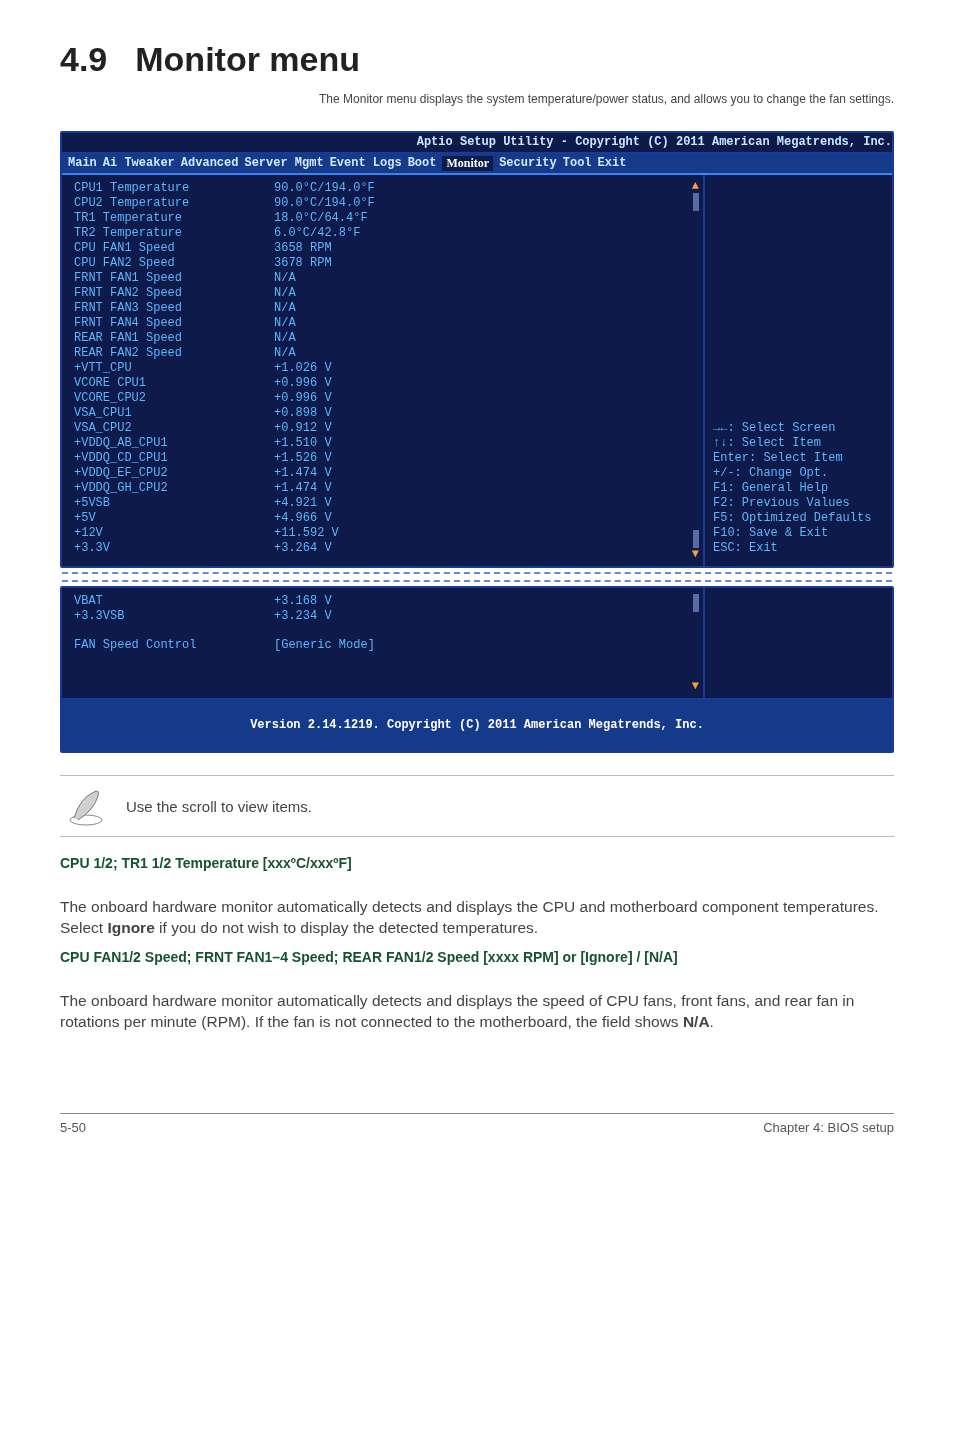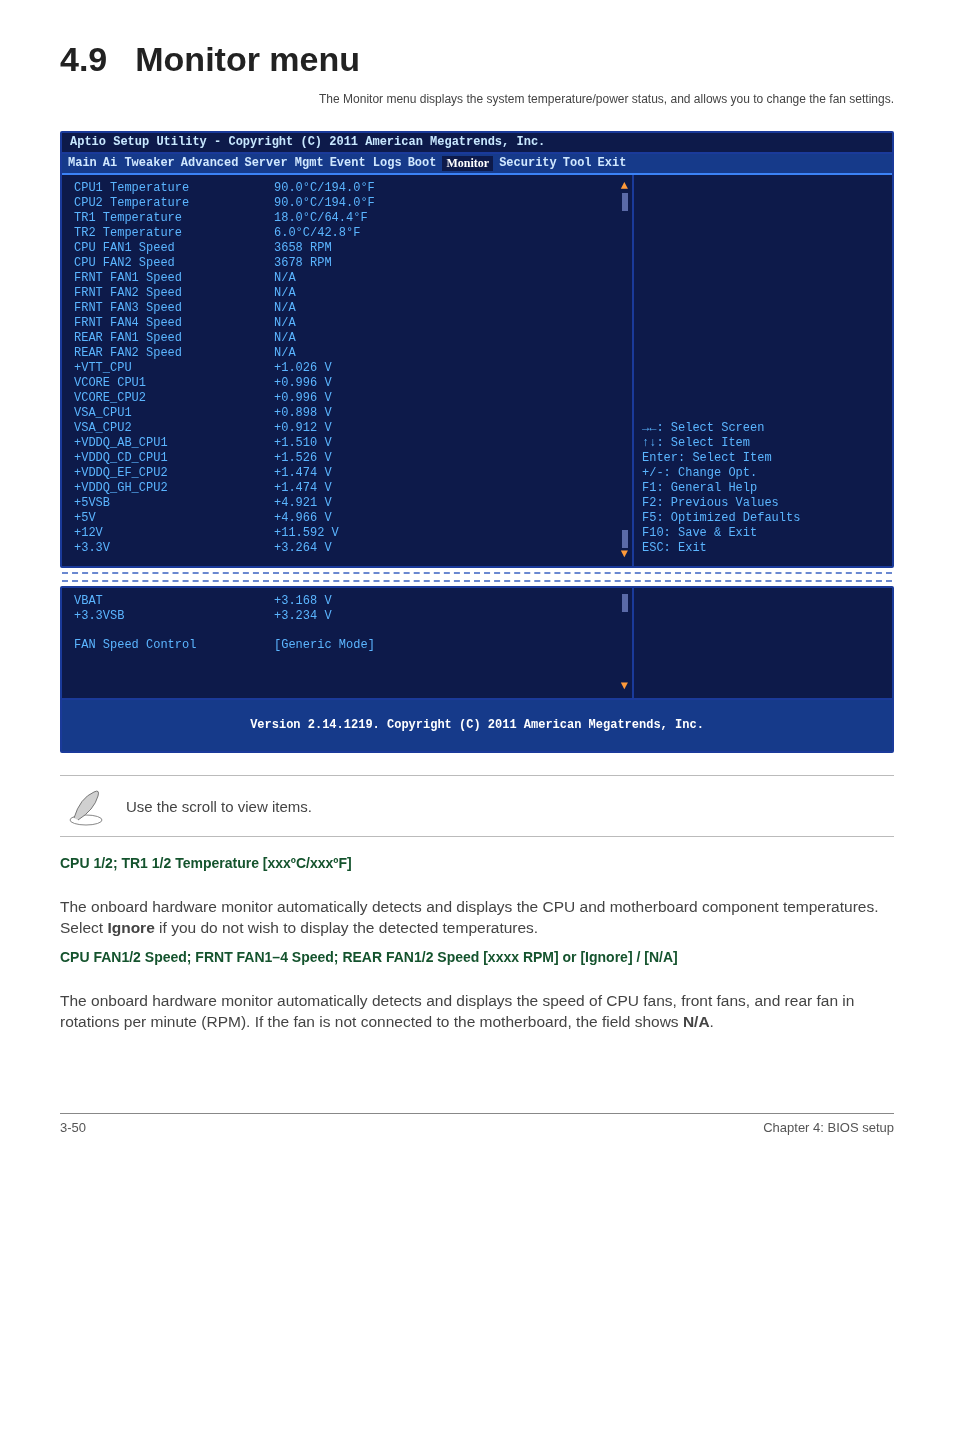--- a/index.html
+++ b/index.html
@@ -29,22 +29,22 @@
     border-radius: 2px;
     font-family: "Courier New", monospace;
     font-size: 12px;
     color: #0aa0ff;
     background: #0d1a4a;
     line-height: 1.25;
   }
   .bios .titlebar {
     background: #0d1a4a;
     color: #c8e8ff;
-    text-align: left;
-    padding: 2px 8px;
+    text-align: right;
+    padding: 2px 0;
     font-weight: bold;
     border-bottom: 2px solid #1a3a9a;
     font-family: Liberation Mono, monospace;
   }
   .bios .menubar {
     background: #163a8a;
     color: #d0e8ff;
     padding: 2px 6px;
     font-weight: bold;
     display: flex;
@@ -69,21 +69,21 @@
     position: relative;
   }
   .bios .row {
     display: flex;
   }
   .bios .row .label { width: 200px; color: #5bb5ff;}
   .bios .row .value { color: #5bb5ff;}
   .bios .row.bracket .value::before { content: "["; }
   .bios .row.bracket .value::after { content: "]"; }
   .bios .rightpane {
-    width: 258px;
+    width: 187px;
     padding: 6px 8px 10px 8px;
     position: relative;
   }
   .bios .help {
     position: absolute;
     bottom: 10px;
     left: 8px;
     color: #5bb5ff;
     line-height: 1.25;
   }
@@ -336,15 +336,15 @@
 <p class="para">
   <span>The onboard hardware monitor automatically detects and displays the CPU and motherboard component temperatures. Select </span><b>Ignore</b><span> if you do not wish to display the detected temperatures.</span>
 </p>
 
 <h3 class="sub">CPU FAN1/2 Speed; FRNT FAN1–4 Speed; REAR FAN1/2 Speed [xxxx RPM] or [Ignore] / [N/A]</h3>
 <p class="para">
   <span>The onboard hardware monitor automatically detects and displays the speed of CPU fans, front fans, and rear fan in rotations per minute (RPM). If the fan is not connected to the motherboard, the field shows </span><b>N/A</b><span>.</span>
 </p>
 
 <div class="page-footer">
-  <span>3-50</span>
+  <span>5-50</span>
   <span>Chapter 4: BIOS setup</span>
 </div>
 
 </body></html>

